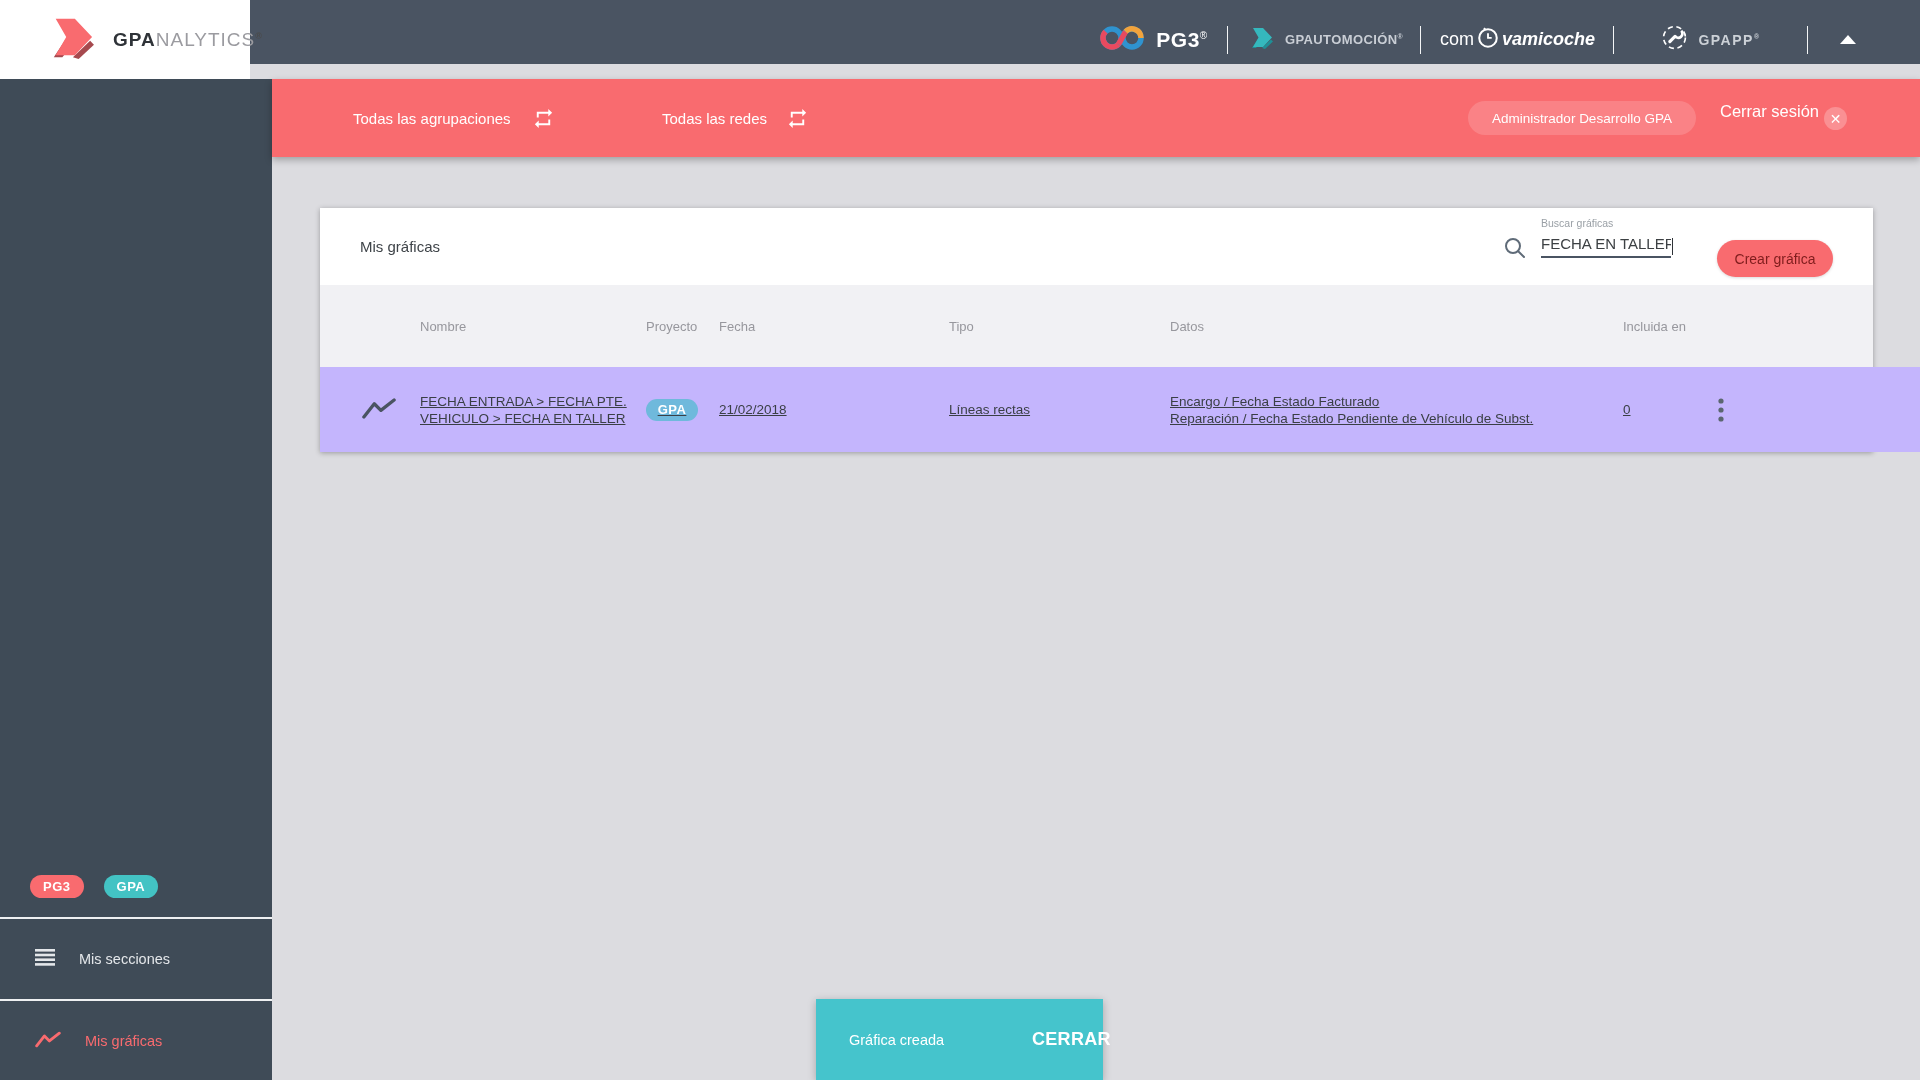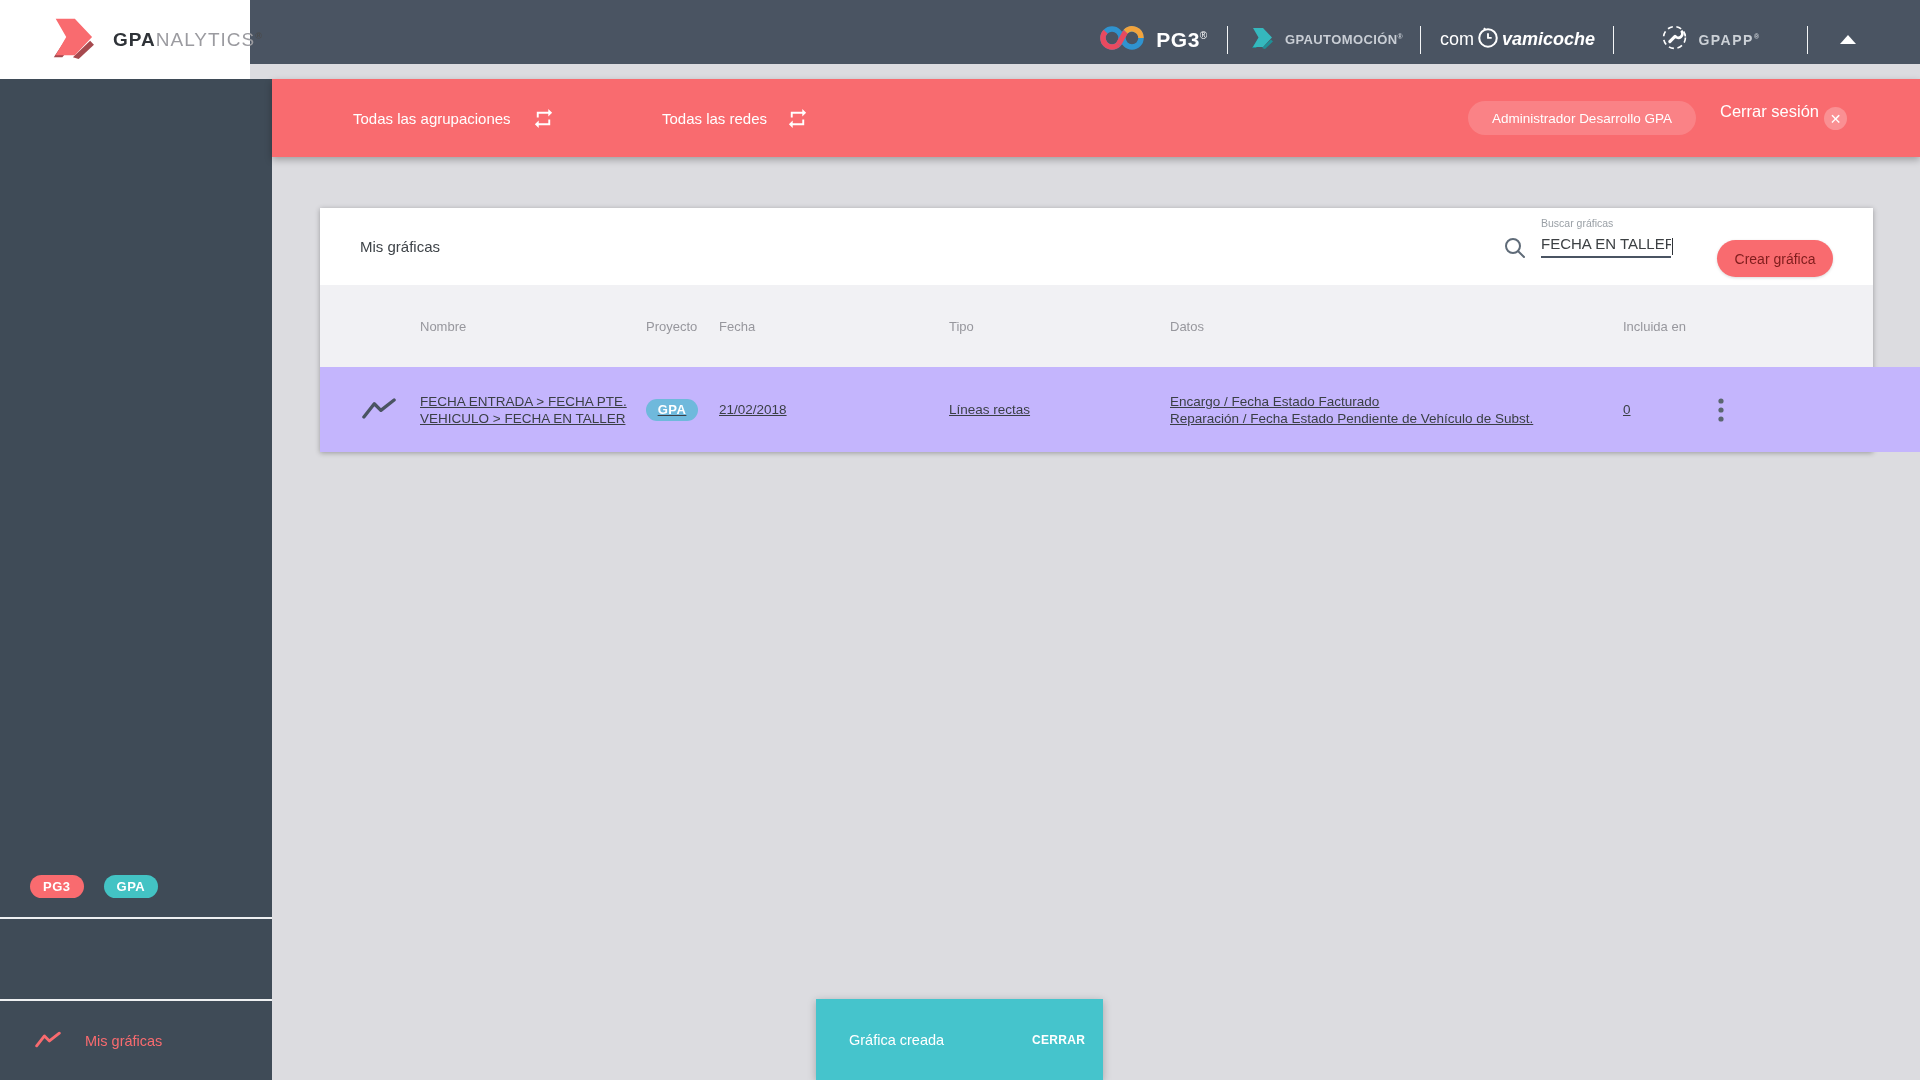--- a/index.html
+++ b/index.html
@@ -99,21 +99,21 @@
   .two-line div { line-height:17px; }
   .proj-badge { width:52px; height:22px; border-radius:11px; background:#6fb9dc; color:#fff;
                 font-size:13px; font-weight:700; letter-spacing:0.5px; display:flex; align-items:center;
                 justify-content:center; }
   .kebab { padding-left:0px; cursor:pointer; width:30px; height:30px; display:flex; align-items:center; }
 
   
   .toast { position:absolute; left:816px; top:999px; width:287px; height:81px; background:#45c4cc;
            box-shadow:0 2px 8px rgba(0,0,0,0.25); z-index:5; display:flex; align-items:center; color:#fff; }
   .toast-msg { margin-left:33px; font-size:14.5px; }
-  .toast-action { position:absolute; left:216px; font-size:12px; font-weight:700; background:none; border:none;
+  .toast-action { position:absolute; left:216px; font-size:18px; font-weight:700; background:none; border:none;
                   color:#fff; cursor:pointer; letter-spacing:0.3px; font-family:"Liberation Sans",sans-serif; }
 </style>
 </head>
 <body>
 
 <header class="topbar">
   <div class="topbar-brands">
 
     <div class="tb-zone z-pg3 divided">
       <span>
@@ -198,20 +198,31 @@
   <button class="logout-btn">Cerrar sesión</button>
   <span class="logout-x">✕</span>
 </div>
 
 <aside class="sidebar">
   <div class="sb-badges">
     <span class="badge-pill badge-pg3">PG3</span>
     <span class="badge-pill badge-gpa">GPA</span>
   </div>
   <div class="sb-divider sb-div1"></div>
+  <div class="sb-item sb-item-secciones">
+    <span>
+      <svg width="20" height="17" viewBox="0 0 20 17" fill="#e4e7ea">
+        <rect x="0" y="0" width="20" height="2.6"></rect>
+          <rect x="0" y="4.7" width="20" height="2.6"></rect>
+        <rect x="0" y="9.4" width="20" height="2.6"></rect>
+          <rect x="0" y="14.1" width="20" height="2.6"></rect>
+      </svg>
+    </span>
+    <span>Mis secciones</span>
+  </div>
   <div class="sb-divider sb-div2"></div>
   <div class="sb-item sb-item-graficas">
     <span>
       <svg width="26" height="17" viewBox="0 0 36 24" fill="none">
         <polyline points="2,21 13,7 20,14 34,3" stroke="#f96b6f" stroke-width="4" stroke-linecap="round" stroke-linejoin="round"></polyline>
       </svg>
     </span>
     <span>Mis gráficas</span>
   </div>
 </aside>

